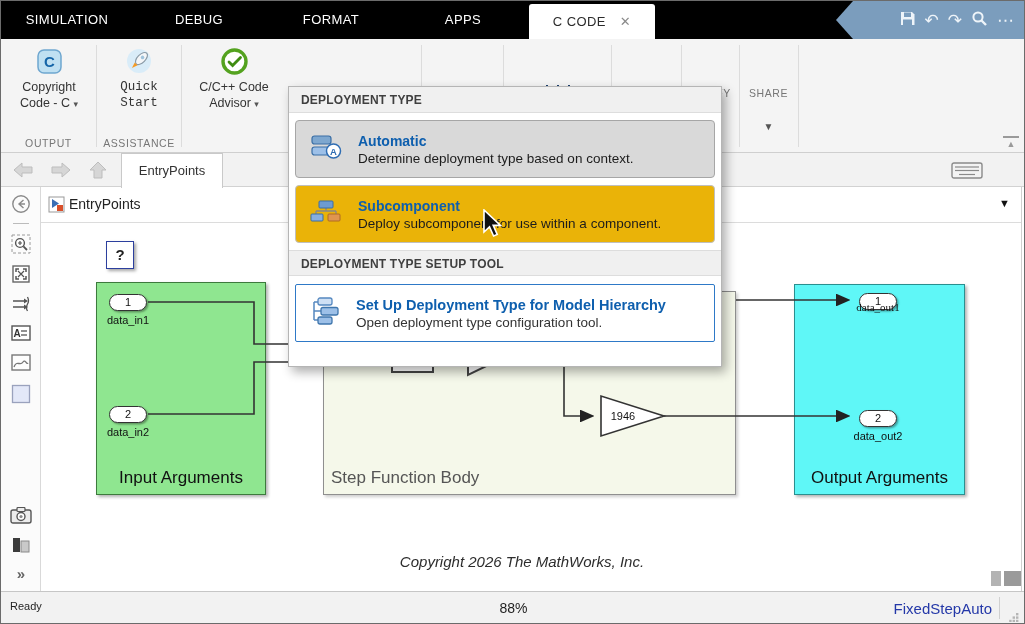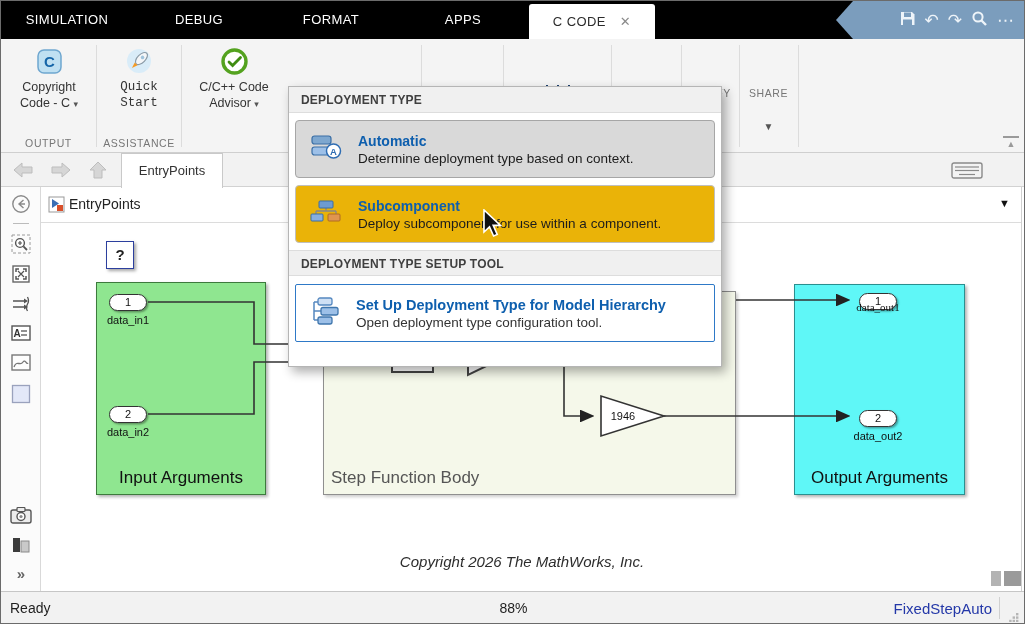--- a/index.html
+++ b/index.html
@@ -88,21 +88,21 @@
   .menu-item.tool { margin:8px 6px 16px 6px; border:1px solid #2e79c7; border-radius:2px; background:#fff; }
   .mi-text { display:flex; flex-direction:column; gap:2px; }
   .mi-title { font-size:14px; font-weight:bold; color:#0e5fae; }
   .mi-desc { font-size:13.5px; color:#1c1c1c; }
 
   .cursor { position:absolute; left:481px; top:208px; z-index:60; }
 
   
   .statusbar { position:absolute; left:0; top:590px; width:1025px; height:34px; background:#f2f2f2;
                border-top:1px solid #c6c6c6; }
-  .sb-left { position:absolute; left:9px; top:8px; font-size:14px; color:#1f1f1f; }
+  .sb-left { position:absolute; left:9px; top:8px; font-size:11px; color:#1f1f1f; }
   .sb-zoom { position:absolute; left:50%; transform:translateX(-50%); top:8px; font-size:14px; color:#1f1f1f; }
   .sb-solver { position:absolute; right:34px; top:8px; font-size:15px; color:#2438a8; }
   .sb-div { position:absolute; right:26px; top:5px; width:1px; height:22px; background:#d0d0d0; }
   .sb-grip { position:absolute; right:7px; bottom:7px; width:10px; height:10px; }
 </style>
 </head>
 <body>
 
 <div id="app">
 

